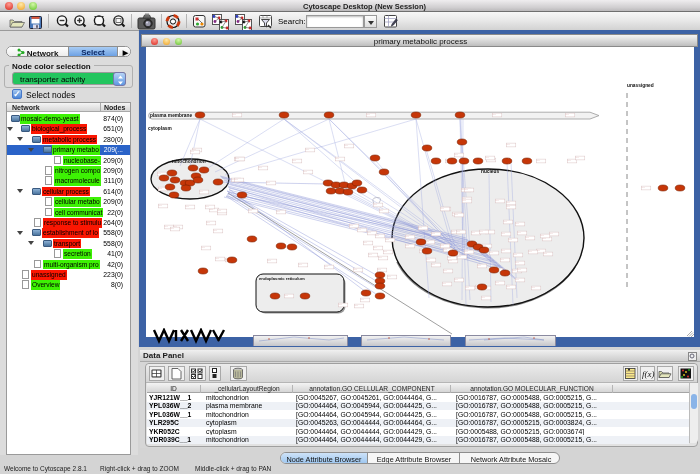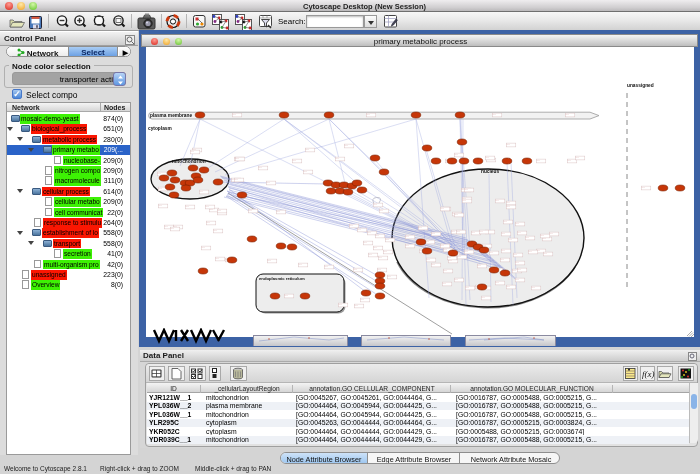--- a/index.html
+++ b/index.html
@@ -16,22 +16,22 @@
 #cphead{position:absolute;left:0;top:0;width:138px;height:15px;
 background:linear-gradient(#f2f2f2,#cdcdcd);border-top:1px solid #fff;border-bottom:1px solid #a0a0a0;
 font-size:8px;font-weight:bold;color:#1a1a1a;padding:2px 0 0 4px;}
 #tabbar{position:absolute;left:6px;top:15px;width:125px;height:11px;background:#fff;
 border:1px solid #8e8e8e;border-radius:7px;overflow:hidden;font-size:8px;font-weight:bold;}
 #tabbar div{position:absolute;top:0;height:11px;padding-top:0.5px;text-align:center;}
 #groupbox{position:absolute;left:4px;top:34px;width:129px;height:23px;
 border:1px solid #b0b0b0;border-radius:3px;}
 #grouplab{position:absolute;left:9px;top:31px;background:#dcdcdc;padding:0 3px;
 font-size:8px;font-weight:bold;color:#111;}
-#combo{position:absolute;left:12px;top:41px;width:114px;height:13px;background:#a3a3a3;
-border:1px solid #9a9a9a;border-radius:3px;font-size:8px;color:#000;padding:2px 0 0 7px;text-align:right;}
+#combo{position:absolute;left:12px;top:41px;width:114px;height:13px;background:#22c55e;
+border:1px solid #9a9a9a;border-radius:3px;font-size:8px;color:#000;padding:2px 0 0 7px;}
 #combobtn{position:absolute;right:-1px;top:-1px;width:13px;height:14px;border-radius:3px;
 background:linear-gradient(#b7d4f6,#5e97e2);border:1px solid #77a;}
 #checkrow{position:absolute;left:12px;top:58px;width:120px;height:12px;font-size:8.5px;color:#000;}
 #checkbox{position:absolute;left:0;top:0;width:10px;height:10px;border-radius:2px;
 background:linear-gradient(#a6c8f0,#4a86d8);border:1px solid #4677c8;color:#fff;
 font-size:9px;font-weight:bold;text-align:center;line-height:9px;}
 #treebox{position:absolute;left:6px;top:71px;width:125px;height:353px;background:#fff;
 border:1px solid #9a9a9a;}
 #treehead{position:absolute;left:0;top:0;width:123px;height:9px;
 background:linear-gradient(#f5f5f5,#d6d6d6);border-bottom:1px solid #a9a9a9;
@@ -175,27 +175,20 @@
 <path d="M268,25 l3,3" stroke="#333" stroke-width="1.4"></path>
       </g>
       <g>
         <rect x="384.5" y="15.5" width="12" height="11.5" rx="1" fill="#fff" stroke="#444"></rect>
 <path d="M384.5,18.5 h12 M388.5,15.5 v11.5 M384.5,22 h12" stroke="#99b" stroke-width="0.7"></path>
 <path d="M392,24 l4,-5 l1.5,1 l-4,5 l-2.2,1.2 z" fill="#445" stroke="#223" stroke-width="0.5"></path>
       </g>
     </svg>
 </div>
 <div id="cpanel">
- <div id="cphead">Control Panel
-   <svg class="abs" style="right:3px;top:3px" width="10" height="10">
-        <rect x="0.5" y="0.5" width="9" height="9" fill="#eee" stroke="#888"></rect>
-        <circle cx="4.5" cy="4.5" r="2.5" fill="none" stroke="#666"></circle>
-        <line x1="6.5" y1="6.5" x2="9" y2="9" stroke="#666"></line>
-      </svg>
- </div>
  <div id="tabbar">
   <div style="left:0;width:61px;background:linear-gradient(#fff,#e8e8e8);color:#111;"><svg width="8" height="9" style="vertical-align:-1px">
           <circle cx="2" cy="2" r="1.5" fill="#2a2"></circle>
           <circle cx="6" cy="4.5" r="1.5" fill="#2a2"></circle>
           <circle cx="2" cy="7" r="1.5" fill="#2a2"></circle>
           <line x1="2" y1="2" x2="6" y2="4.5" stroke="#2a2"></line>
           <line x1="2" y1="7" x2="6" y2="4.5" stroke="#2a2"></line>
         </svg> Network</div>
   <div style="left:61px;width:50px;background:linear-gradient(#a8ccf4,#5f97e0);color:#0d2a66;border-left:1px solid #8e8e8e;border-right:1px solid #8e8e8e;">Select</div>
   <div style="left:112px;width:13px;background:linear-gradient(#fff,#ddd);font-size:7px;padding-top:2px;">▶</div>
@@ -203,21 +196,21 @@
  <div id="groupbox"></div>
  <div id="grouplab">Node color selection</div>
  <div id="combo">transporter activity
    <div id="combobtn"><svg width="13" height="14">
           <path d="M6.5 2.5 L9 5.5 L4 5.5 Z" fill="#fff"></path>
           <path d="M6.5 11.5 L9 8.5 L4 8.5 Z" fill="#fff"></path>
         </svg></div>
  </div>
  <div id="checkrow">
       <div id="checkbox">✓</div>
-      <div style="position:absolute;left:14px;top:1px;">Select compo</div>
+      <div style="position:absolute;left:14px;top:1px;">Select nodes</div>
     </div>
  <div id="treebox">
   <div id="treehead">
         <span style="position:absolute;left:5px;top:1px;">Network</span>
   <span style="position:absolute;left:97px;top:1px;">Nodes</span>
   <span style="position:absolute;left:93px;top:0;width:1px;height:9px;background:#aaa;"></span>
       </div>
   <div id="treerows">
         <div class="trow" style="top:10.5px;">
           <div class="fold" style="left:4px"></div>

